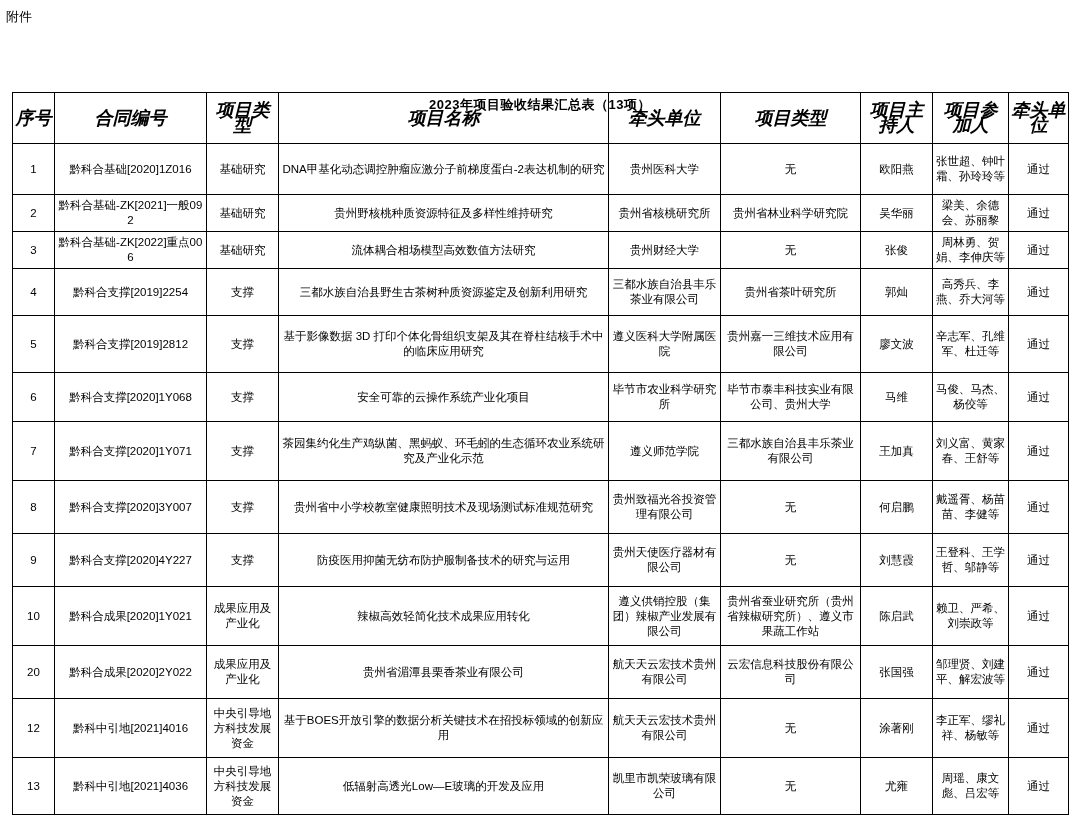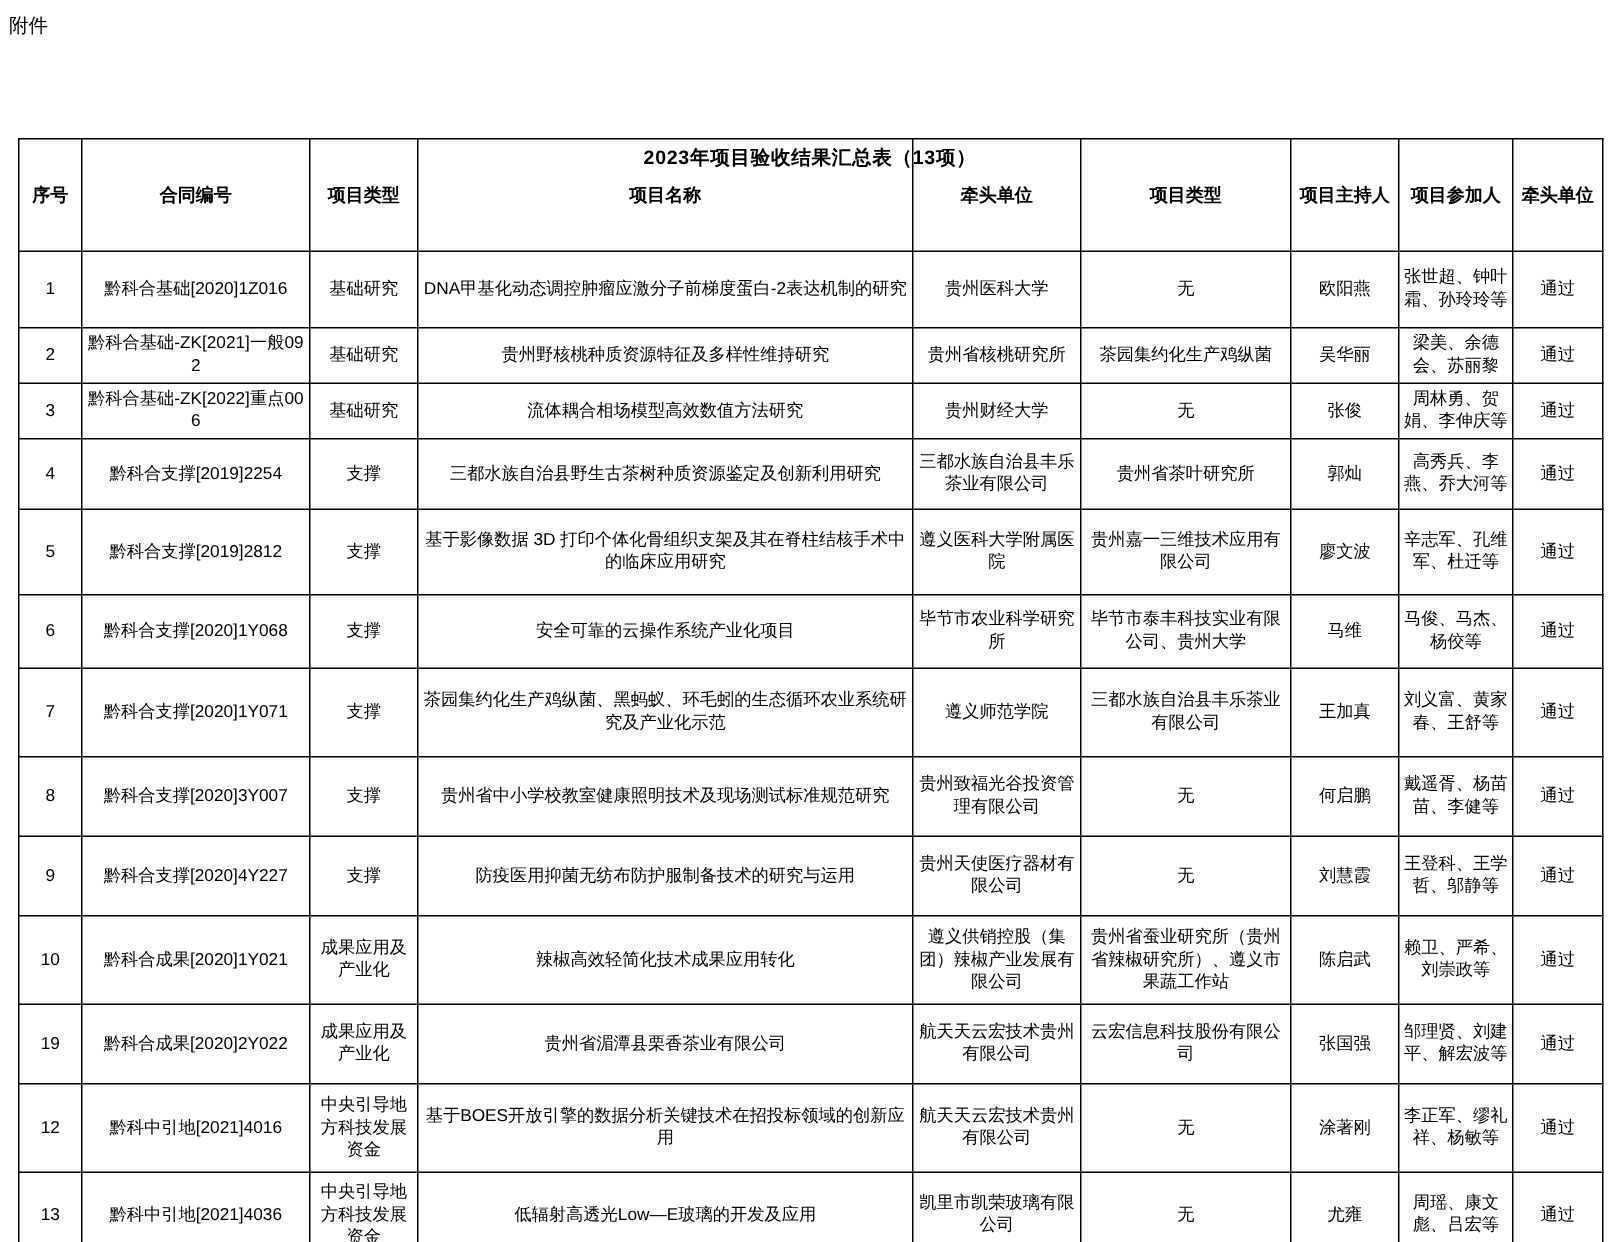--- a/index.html
+++ b/index.html
@@ -56,23 +56,24 @@
     border: 1px solid #000000;
     font-size: 11.5px;
     line-height: 15px;
     text-align: center;
     vertical-align: middle;
     padding: 3px 3px;
     word-break: break-all;
   }
   table.summary thead th {
     font-weight: bold;
-    font-size: 12px;
+    font-size: 18px;
     height: 42px;
-    padding: 16px 2px;
+    padding: 4px 2px;
+    font-style: italic;
   }
   td.col-seq { font-size: 11.5px; }
   td.col-contract { font-size: 11.5px; }
   td.col-name { text-align: center; }
   .r1 td { height: 44px; }
   .r2 td { height: 26px; }
   .r3 td { height: 26px; }
   .r4 td { height: 40px; }
   .r5 td { height: 50px; }
   .r6 td { height: 42px; }
@@ -130,21 +131,21 @@
           <td>欧阳燕</td>
           <td>张世超、钟叶霜、孙玲玲等</td>
           <td>通过</td>
         </tr>
         <tr class="r2">
           <td class="col-seq">2</td>
           <td class="col-contract">黔科合基础-ZK[2021]一般092</td>
           <td>基础研究</td>
           <td class="col-name">贵州野核桃种质资源特征及多样性维持研究</td>
           <td>贵州省核桃研究所</td>
-          <td>茶园集约化生产鸡纵菌</td>
+          <td>贵州省林业科学研究院</td>
           <td>吴华丽</td>
           <td>梁美、余德会、苏丽黎</td>
           <td>通过</td>
         </tr>
         <tr class="r3">
           <td class="col-seq">3</td>
           <td class="col-contract">黔科合基础-ZK[2022]重点006</td>
           <td>基础研究</td>
           <td class="col-name">流体耦合相场模型高效数值方法研究</td>
           <td>贵州财经大学</td>
@@ -224,21 +225,21 @@
           <td class="col-contract">黔科合成果[2020]1Y021</td>
           <td>成果应用及产业化</td>
           <td class="col-name">辣椒高效轻简化技术成果应用转化</td>
           <td>遵义供销控股（集团）辣椒产业发展有限公司</td>
           <td>贵州省蚕业研究所（贵州省辣椒研究所）、遵义市果蔬工作站</td>
           <td>陈启武</td>
           <td>赖卫、严希、刘崇政等</td>
           <td>通过</td>
         </tr>
         <tr class="r11">
-          <td class="col-seq">19</td>
+          <td class="col-seq">20</td>
           <td class="col-contract">黔科合成果[2020]2Y022</td>
           <td>成果应用及产业化</td>
           <td class="col-name">贵州省湄潭县栗香茶业有限公司</td>
           <td>航天天云宏技术贵州有限公司</td>
           <td>云宏信息科技股份有限公司</td>
           <td>张国强</td>
           <td>邹理贤、刘建平、解宏波等</td>
           <td>通过</td>
         </tr>
         <tr class="r12">

